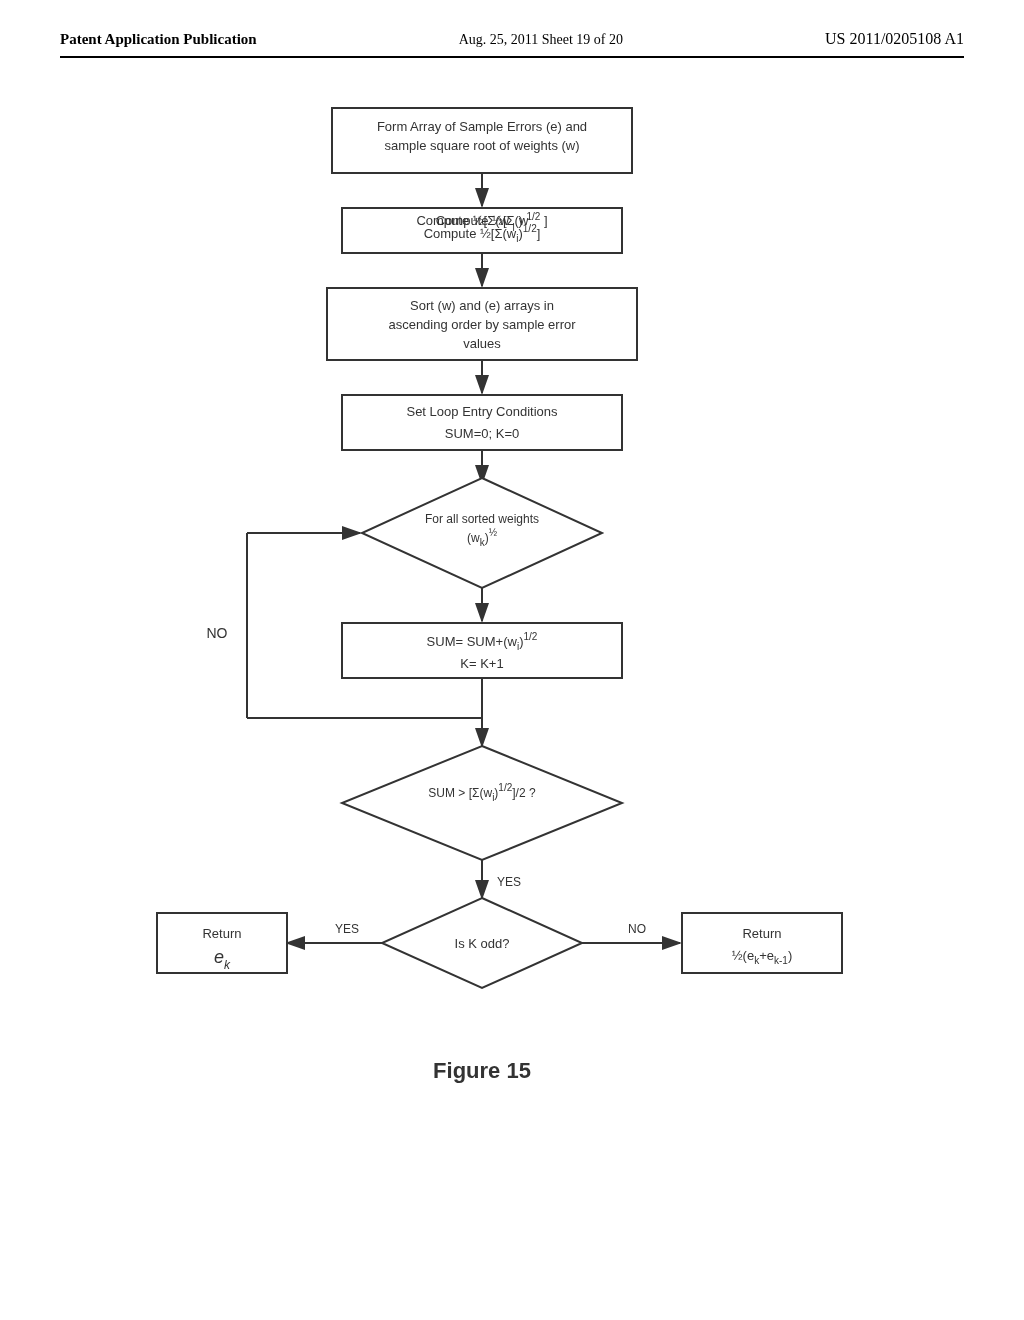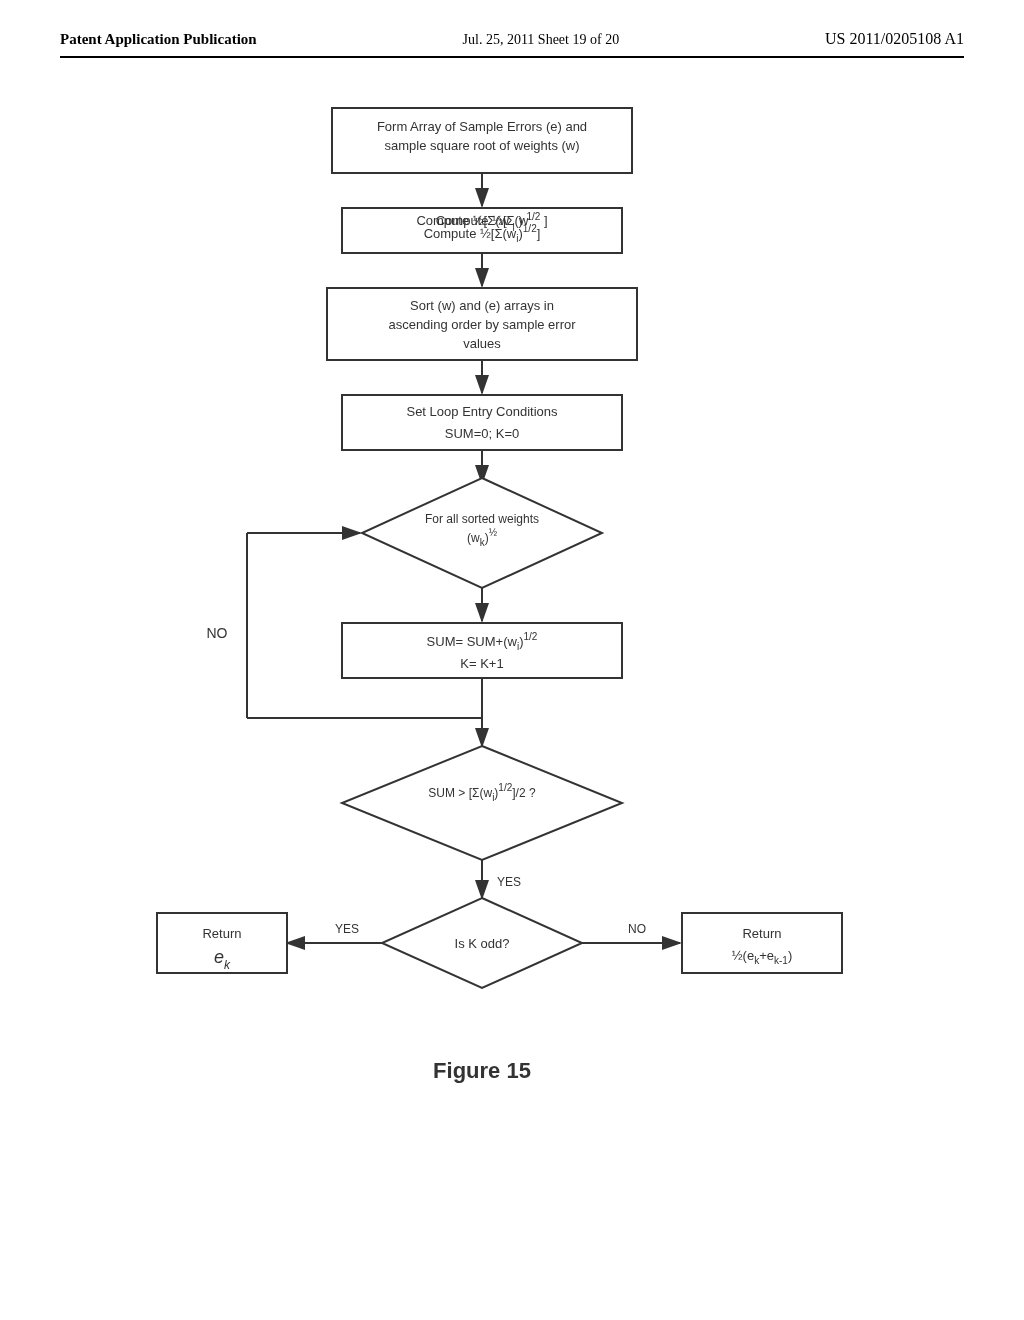--- a/index.html
+++ b/index.html
@@ -34,21 +34,21 @@
     .header-center { font-size: 14px; }
     .header-right { font-size: 16px; }
   </style>
 </head>
 <body>
 
 <div class="page">
 
   <div class="header">
     <span class="header-left">Patent Application Publication</span>
-    <span class="header-center">Jul. 25, 2011   Sheet 19 of 20</span>
+    <span class="header-center">Aug. 25, 2011   Sheet 19 of 20</span>
     <span class="header-right">US 2011/0205108 A1</span>
   </div>
 
   <div style="position: relative; width: 900px; margin: 0 auto; height: 1100px;">
 
     <svg width="900" height="1100" style="position:absolute;top:0;left:0;">
 
       <defs>
         <marker id="arrow" markerWidth="10" markerHeight="7" refX="9" refY="3.5" orient="auto">
           <polygon points="0 0, 10 3.5, 0 7" fill="#333"></polygon>

